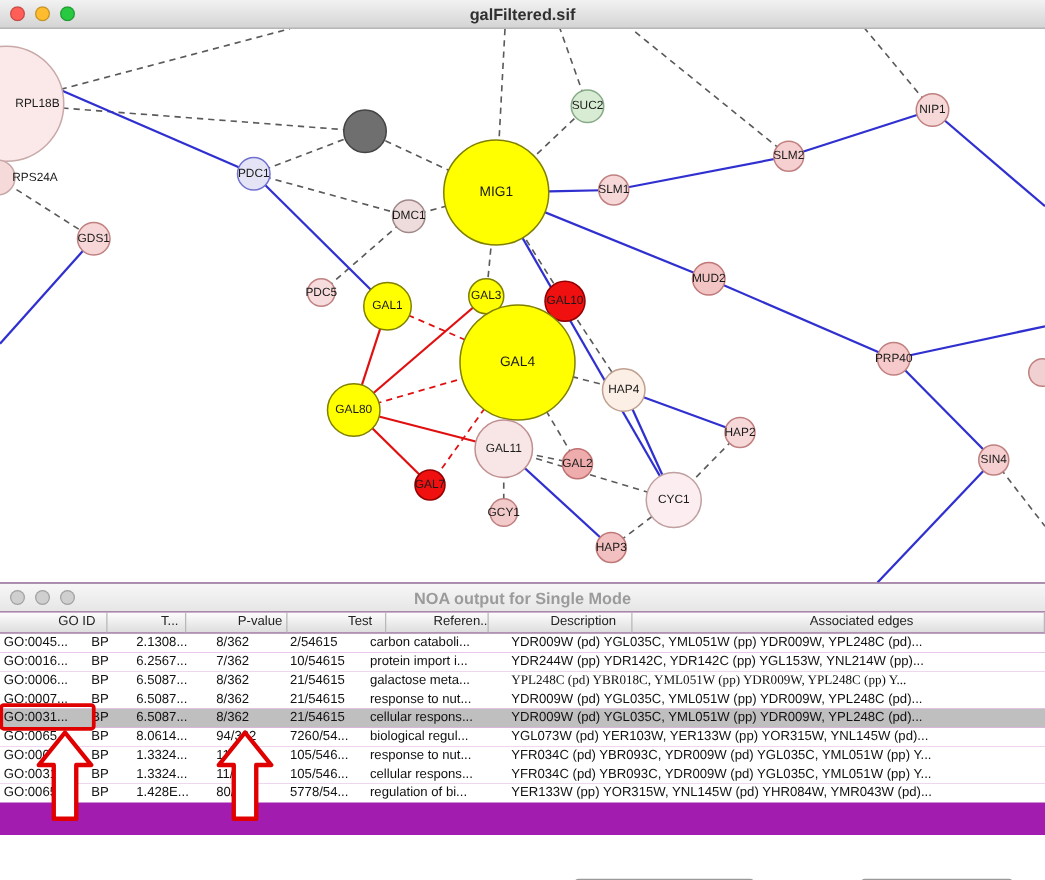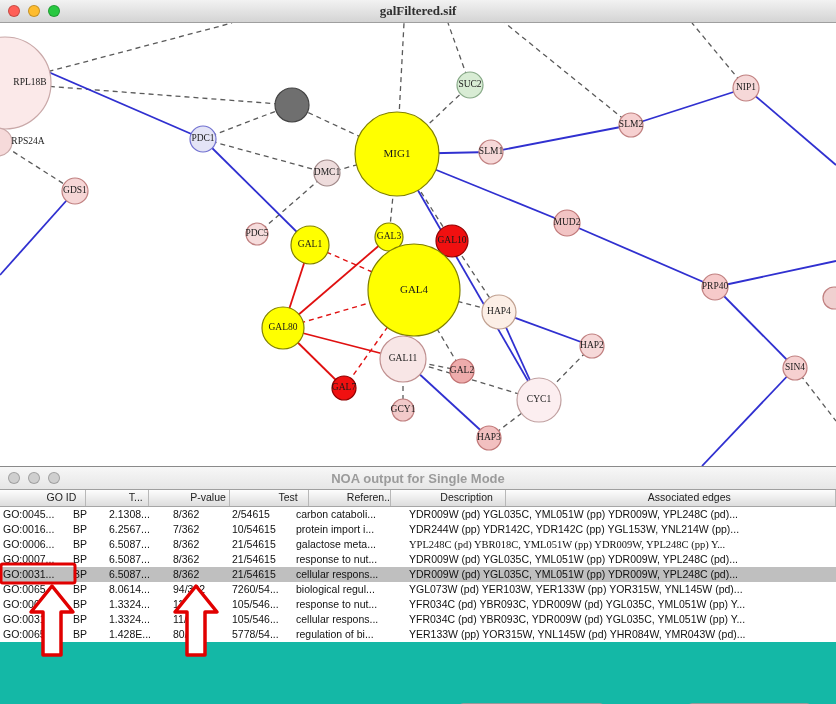--- a/index.html
+++ b/index.html
@@ -10,24 +10,24 @@
   .window{position:absolute;left:0;width:836px;}
   .titlebar{
     height:22px;border-bottom:1px solid #9f9f9f;position:relative;
     background:linear-gradient(#f2f2f2,#d4d4d4);
     display:flex;align-items:center;justify-content:center;
     font-size:13px;font-weight:600;color:#2f2f2f;
   }
   .titlebar.inactive{background:linear-gradient(#f7f7f7,#e6e6e6);color:#9b9b9b;}
   .lights{position:absolute;left:8px;top:5px;display:flex;gap:8px;}
   .light{width:12px;height:12px;border-radius:50%;border:1px solid rgba(0,0,0,.22);box-sizing:border-box;}
-  #top-window{top:0;height:466px;font-family:Liberation Serif, serif;}
+  #top-window{top:0;height:466px;}
   #network-canvas{width:836px;height:443px;background:#ffffff;}
   #network-canvas svg{display:block;}
-  #bottom-window{top:466px;height:239px;background:#14b8a6;border-top:1px solid #8a8a8a;box-sizing:border-box;}
+  #bottom-window{top:466px;height:202px;background:#a21caf;border-top:1px solid #8a8a8a;box-sizing:border-box;}
   .table{position:absolute;top:23px;left:0;width:836px;}
   .thead{display:flex;height:16px;background:linear-gradient(#fdfdfd,#dddddd);border-bottom:1px solid #a6a6a6;}
   .th{
     box-sizing:border-box;border-right:1px solid #b8b8b8;
     font-size:10.5px;line-height:15px;text-align:center;color:#222;
     white-space:nowrap;overflow:hidden;margin-left:38px;
   }
   .tr{display:flex;height:15px;background:#ffffff;}
   .tr.selected{background:#bfbfbf;}
   .td{

